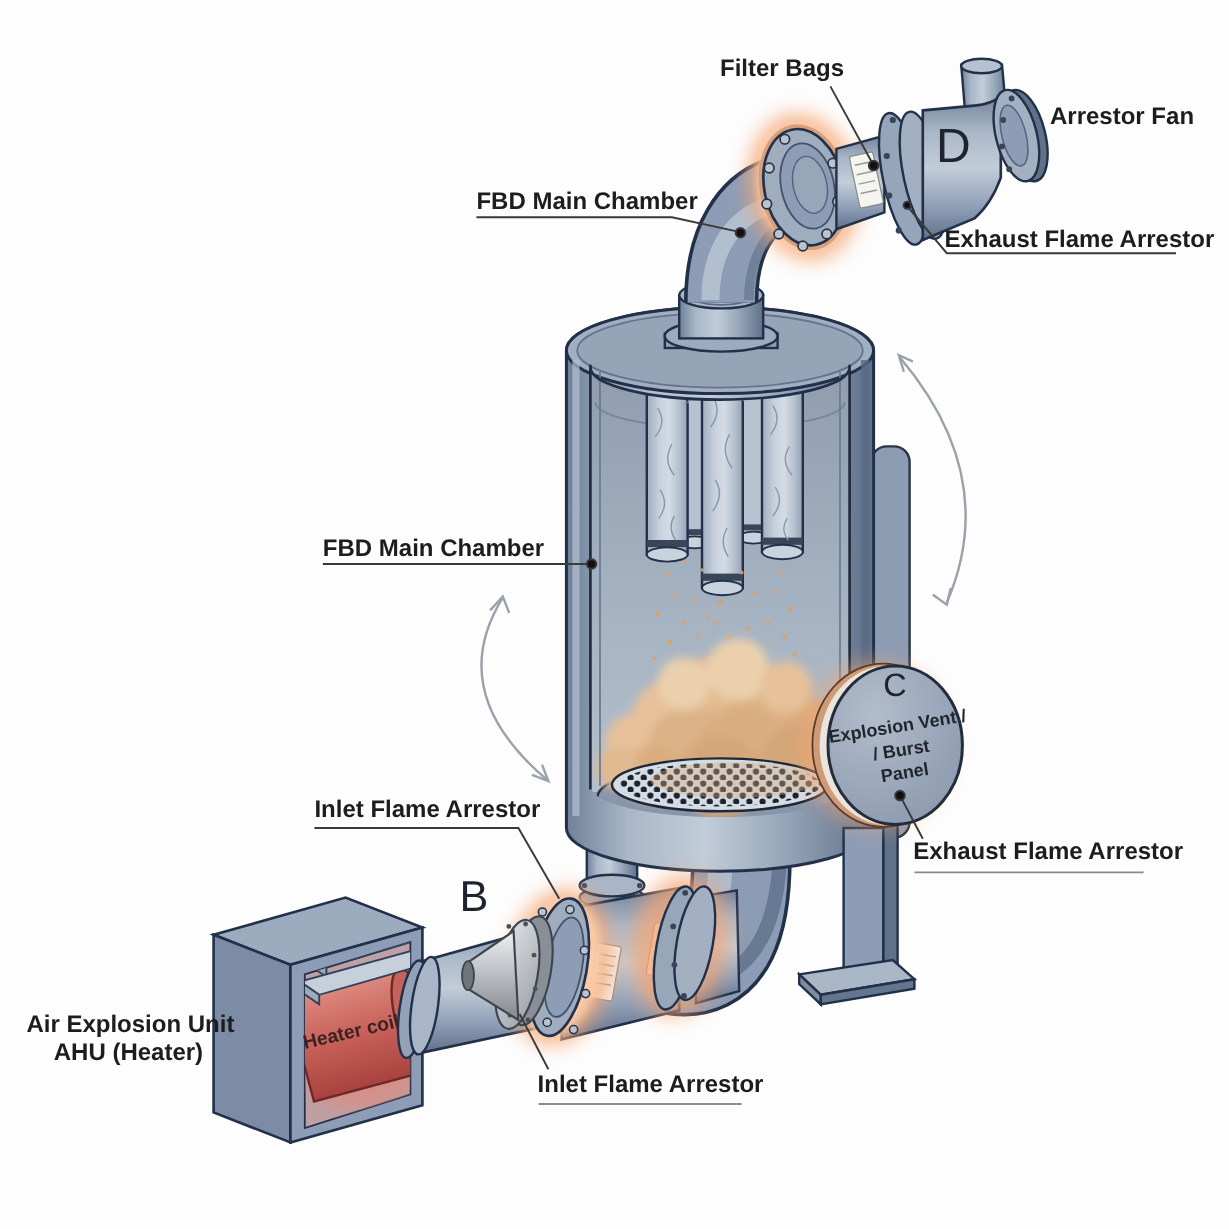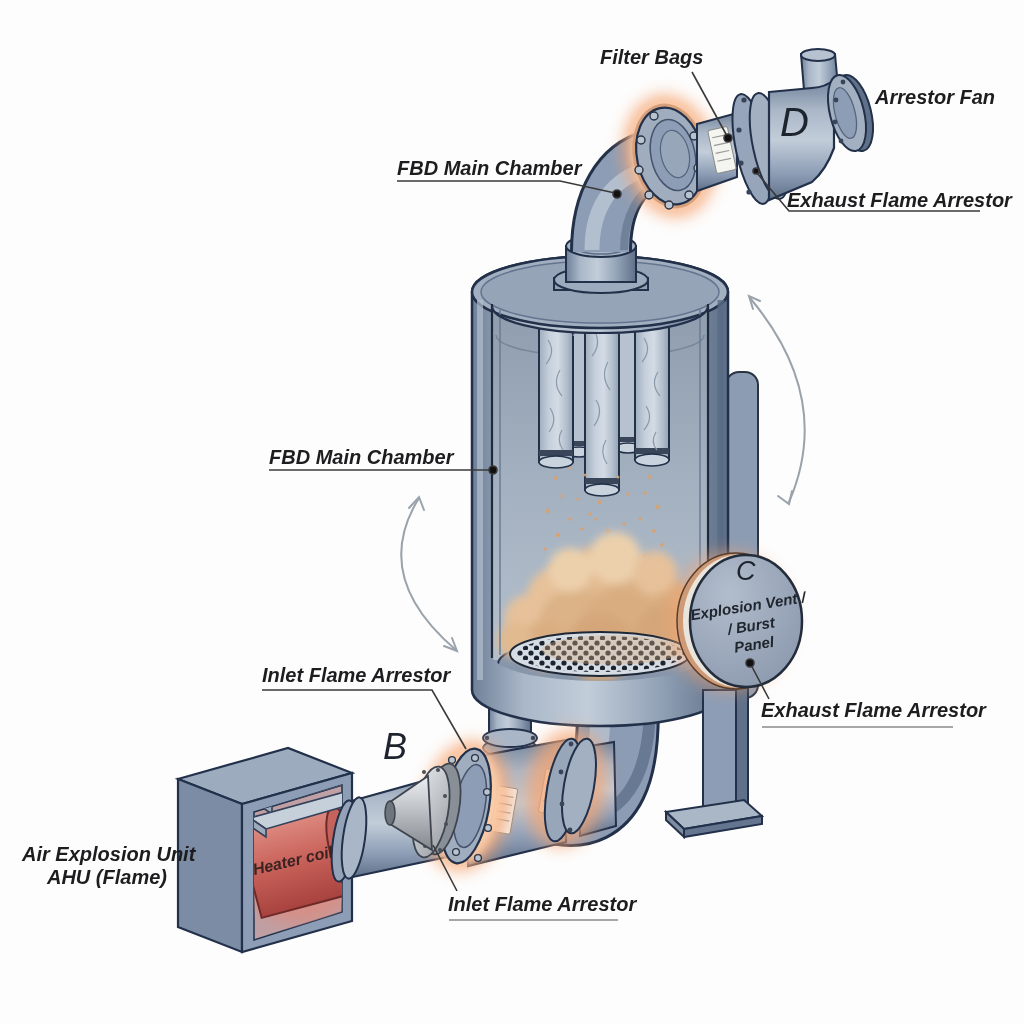--- a/index.html
+++ b/index.html
@@ -1,17 +1,17 @@
 <!DOCTYPE html>
 <html><head>
 <meta charset="utf-8">
 <style>
   html,body{margin:0;padding:0;background:#ffffff;}
   #stage{position:relative;width:1024px;height:1024px;background:#fdfdfd;overflow:hidden;
-         font-family:"Liberation Sans","DejaVu Sans",sans-serif;font-style:italic;}
+         font-family:"Liberation Sans","DejaVu Sans",sans-serif;}
   #art{position:absolute;left:0;top:0;}
   .lbl{position:absolute;font-weight:bold;font-size:20px;color:#1d1d1f;white-space:nowrap;z-index:5;}
   .marker{position:absolute;font-weight:400;color:#1d242e;z-index:5;}
   .center{text-align:center;}
   #lbl-ahu{width:170px;line-height:1.15;}
   #lbl-disc{width:130px;font-size:15px;line-height:1.3;transform:rotate(-9deg);color:#20262e;}
   #lbl-heater{font-size:16px;transform:rotate(-13deg);color:#3a2322;}
 </style>
 </head>
 <body>
@@ -423,21 +423,21 @@
 <div class="lbl" style="left:600px;top:46px;">Filter Bags</div>
 <div class="lbl" style="left:875px;top:86px;">Arrestor Fan</div>
 <div class="lbl" style="left:787px;top:189px;">Exhaust Flame Arrestor</div>
 <div class="lbl" style="left:397px;top:157px;">FBD Main Chamber</div>
 <div class="lbl" style="left:269px;top:446px;">FBD Main Chamber</div>
 <div class="lbl" style="left:262px;top:664px;">Inlet Flame Arrestor</div>
 <div class="lbl" style="left:448px;top:893px;">Inlet Flame Arrestor</div>
 <div class="lbl" style="left:761px;top:699px;">Exhaust Flame Arrestor</div>
 <div class="lbl center" id="lbl-ahu" style="left:22px;top:843px;">
   <div>Air Explosion Unit</div>
-  <div>AHU (Flame)</div>
+  <div>AHU (Heater)</div>
 </div>
 <div class="lbl" id="lbl-heater" style="left:252px;top:852px;">Heater coil</div>
 <div class="lbl center" id="lbl-disc" style="left:686px;top:596px;">
   <div>Explosion Vent /</div>
   <div>/ Burst</div>
   <div>Panel</div>
 </div>
 <div class="marker" style="left:383px;top:726px;font-size:36px;">B</div>
 <div class="marker" style="left:736px;top:556px;font-size:27px;">C</div>
 <div class="marker" style="left:780px;top:100px;font-size:40px;">D</div>

